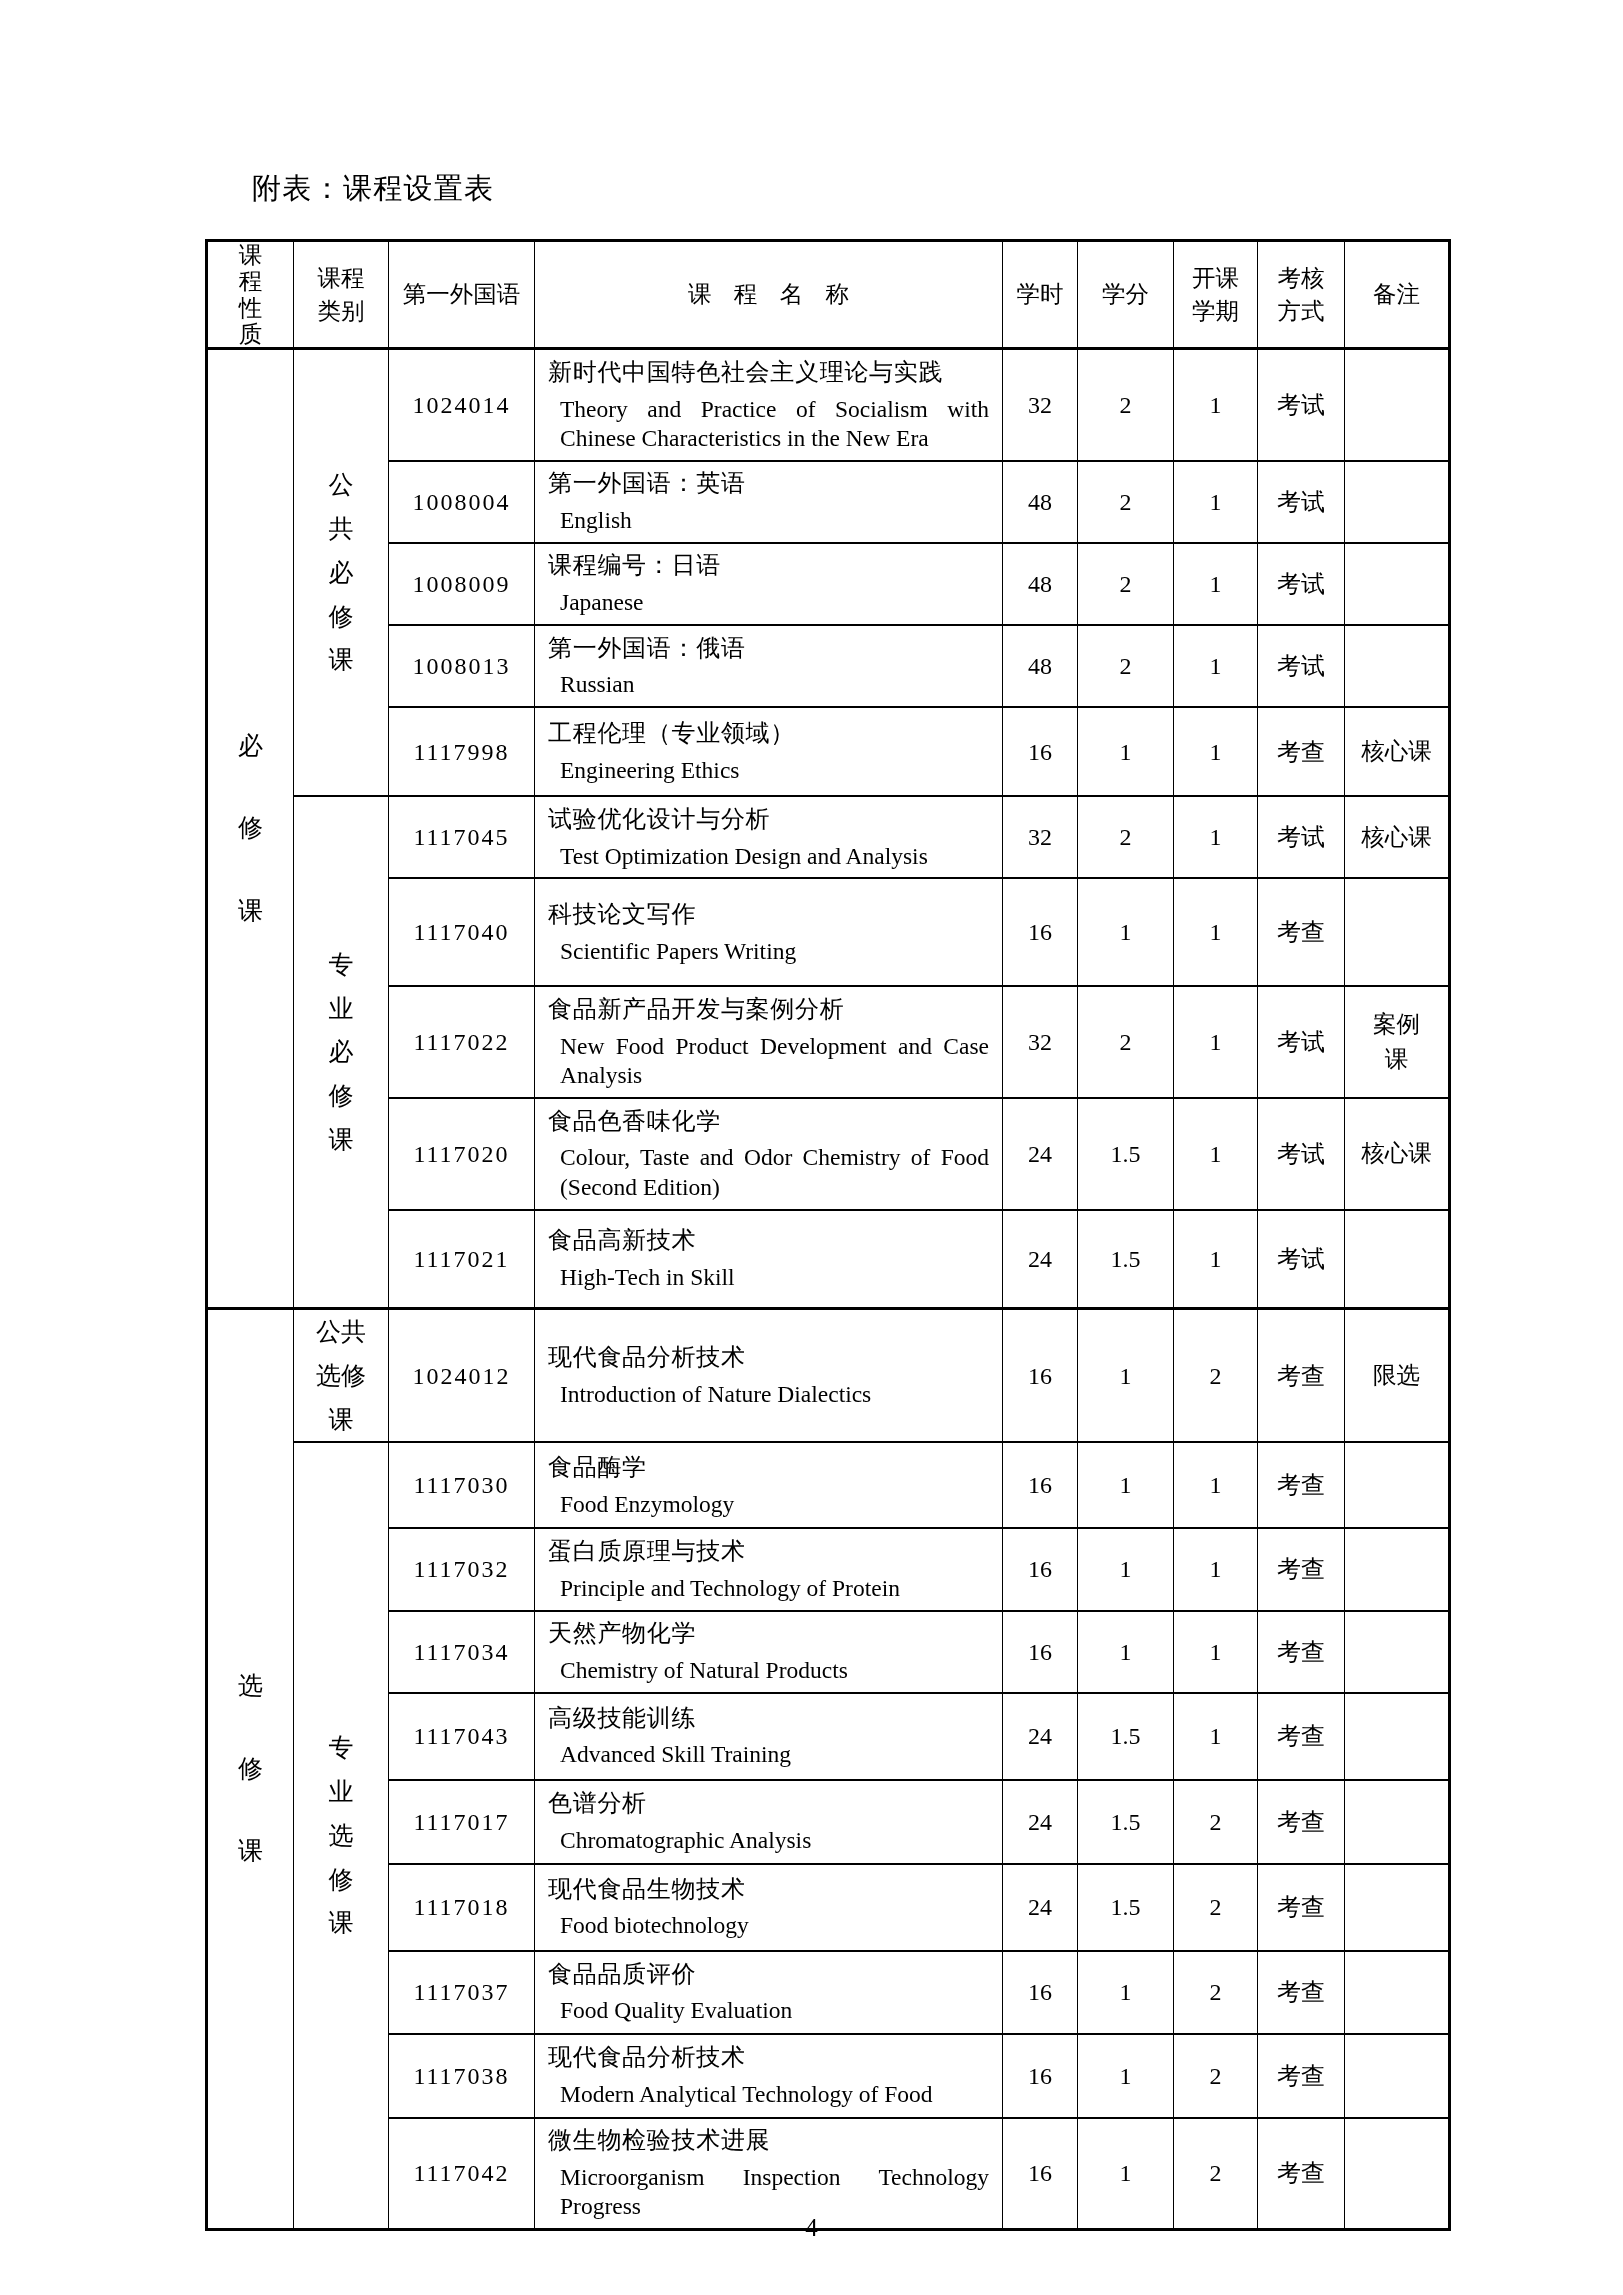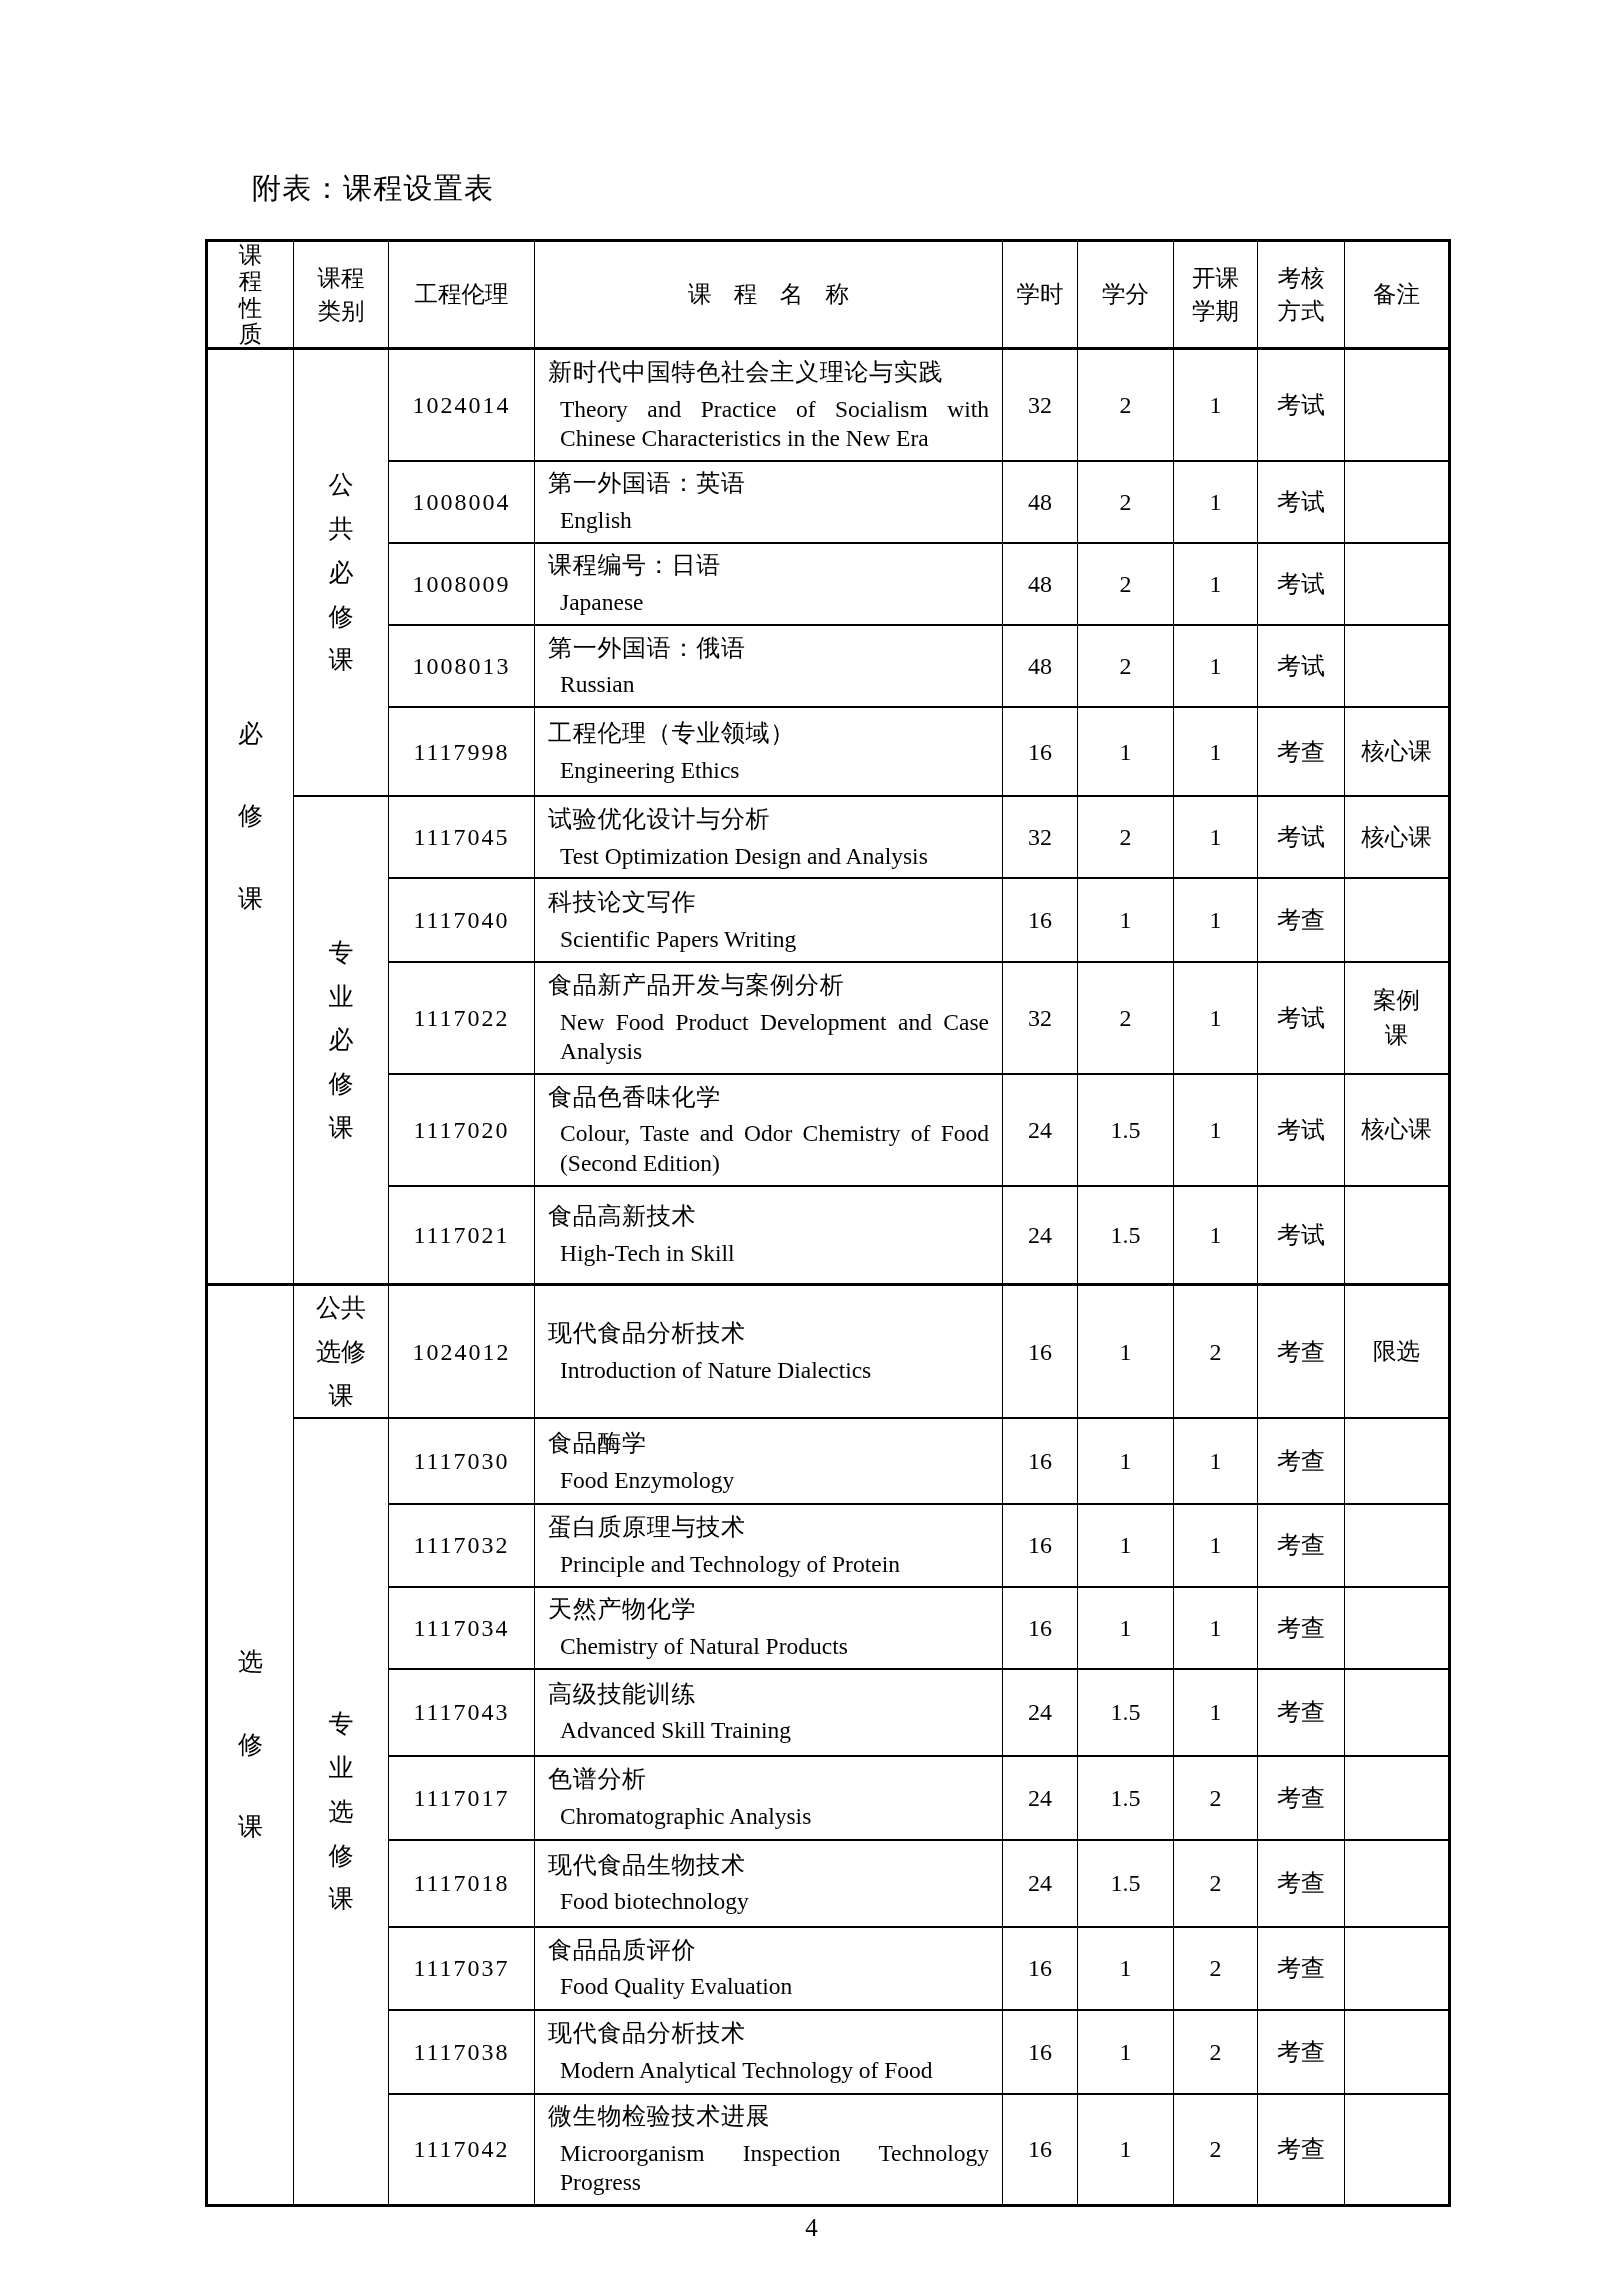--- a/index.html
+++ b/index.html
@@ -48,21 +48,21 @@
     </colgroup>
 
     <tbody>
         <tr class="header-row" style="height:107px">
       <td class="v hdr-nature">课
 程
 性
 质</td>
       <td class="v hdr-two">课程
 类别</td>
-      <td>工程伦理</td>
+      <td>第一外国语</td>
       <td class="hdr-name">课 程 名 称</td>
       <td>学时</td>
       <td>学分</td>
       <td class="v hdr-two">开课
 学期</td>
       <td class="v hdr-two">考核
 方式</td>
       <td>备注</td>
     </tr>
 
@@ -150,21 +150,21 @@
         <div class="name-zh">试验优化设计与分析</div>
         <div class="name-en">Test Optimization Design and Analysis</div>
       </td>
       <td>32</td>
       <td>2</td>
       <td>1</td>
       <td>考试</td>
       <td class="remark-cell">核心课</td>
     </tr>
 
-    <tr style="height:84px">
+    <tr style="height:108px">
       <td class="code-cell">1117040</td>
       <td class="name-cell">
         <div class="name-zh">科技论文写作</div>
         <div class="name-en">Scientific Papers Writing</div>
       </td>
       <td>16</td>
       <td>1</td>
       <td>1</td>
       <td>考查</td>
       <td class="remark-cell"></td>

